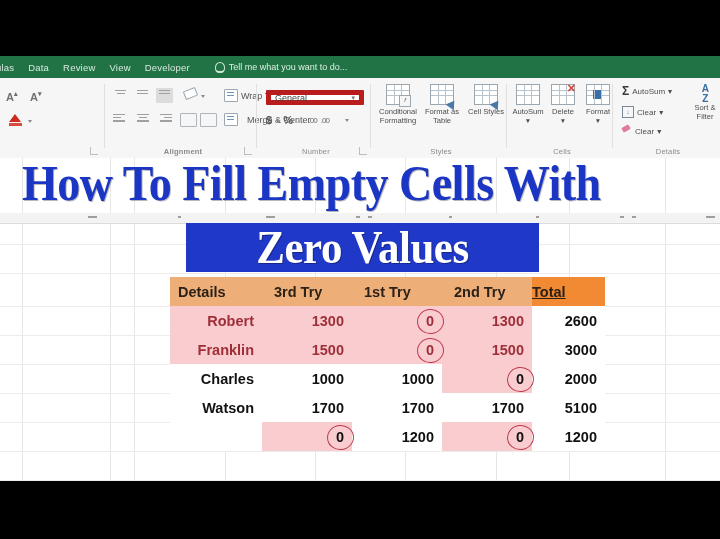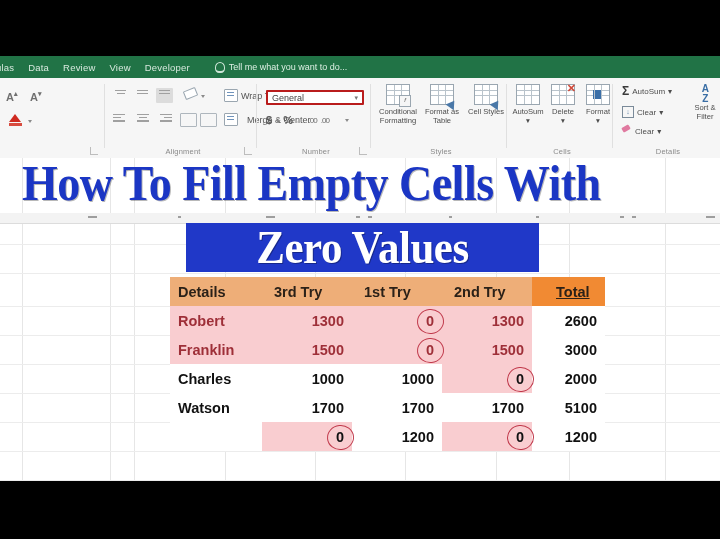--- a/index.html
+++ b/index.html
@@ -85,21 +85,21 @@
   .paintico .pb{
     width:11px;height:7px;border:1.3px solid #9aa6b0;border-radius:1px;transform:rotate(-22deg);
     background:#fff;
   }
   .indentico{position:absolute;width:15px;height:12px;border:1.2px solid #aeb6bd;border-radius:1px;}
 
   
   .numgrp{left:260px;width:112px;}
   .numbox{
     position:absolute;left:6px;top:12px;width:98px;height:15px;background:#fff;
-    border:2px solid #b91c1c;border-radius:1px;display:flex;align-items:center;
+    border:5px solid #b91c1c;border-radius:1px;display:flex;align-items:center;
     padding:0 4px;box-sizing:border-box;
   }
   .numbox span{font-size:9px;color:#444;}
   .numbox .cv{margin-left:auto;font-size:7px;color:#777;}
   .numrow{position:absolute;left:6px;top:36px;display:flex;align-items:center;gap:4px;}
   .numrow .s{font-size:11px;color:#5a5a5a;font-weight:700;}
   .numrow .sm{font-size:6px;color:#8a8a8a;}
   .dec{font-size:8px;color:#6a6a6a;letter-spacing:-1px;}
 
   
@@ -183,28 +183,28 @@
   
   .dtable{
     position:absolute;left:134px;top:119px;width:435px;
     border-collapse:collapse;table-layout:fixed;margin-left:36px;
   }
   .dtable td,.dtable th{
     height:29px;padding:0 8px;font-size:14.5px;font-weight:700;
     font-family:"Liberation Sans", sans-serif;vertical-align:middle;
     border:none;box-sizing:border-box;
   }
-  .c-name{width:92px;text-align:left;}
+  .c-name{width:92px;text-align:right;}
   .c-try{width:90px;text-align:right;}
   .c-tot{width:73px;text-align:right;}
 
   thead th{background:#eeae78;color:#2b2118;font-size:14px;}
   thead th.c-name{text-align:left;}
   thead th.c-try{text-align:left;padding-left:12px;}
-  thead th.c-tot{background:#f18a33;text-align:left;padding-left:24px;text-decoration:underline;}
+  thead th.c-tot{background:#f18a33;text-align:left;padding-left:0;text-decoration:underline;}
 
   tbody tr td{background:#fff;color:#111;}
   td.pink{background:#f9cdd0;}
   td.pinkrowname{background:#f9cdd0;color:#9e2f38;}
   td.pinkval{background:#f9cdd0;color:#9e2f38;}
   td.white-sel{background:#ffffff;color:#111;}
 
   .zcirc{
     display:inline-block;position:relative;
   }
@@ -290,21 +290,21 @@
       <div class="wrapbtn" style="left:116px;top:11px;">
         <span class="gl"></span>
         <span>Wrap Text</span>
       </div>
       <div class="wrapbtn" style="left:116px;top:35px;gap:9px;">
         <span class="gl"></span>
         <span>Merge &amp; Center</span>
       </div>
       <div class="tinyarrow" style="left:237px;top:41px;"></div>
 
-      <div class="grp-label" style="left:0;width:150px;">Alignment</div>
+      <div class="grp-label" style="left:0;width:150px;font-weight:bold;">Alignment</div>
       <div class="dlg" style="right:6px;"></div>
       <div class="grp-div" style="left:148px;"></div>
     </div>
 
     <div class="grp numgrp">
       <div class="numbox">
         <span>General</span>
         <span class="cv">▾</span>
       </div>
       <div class="numrow">

